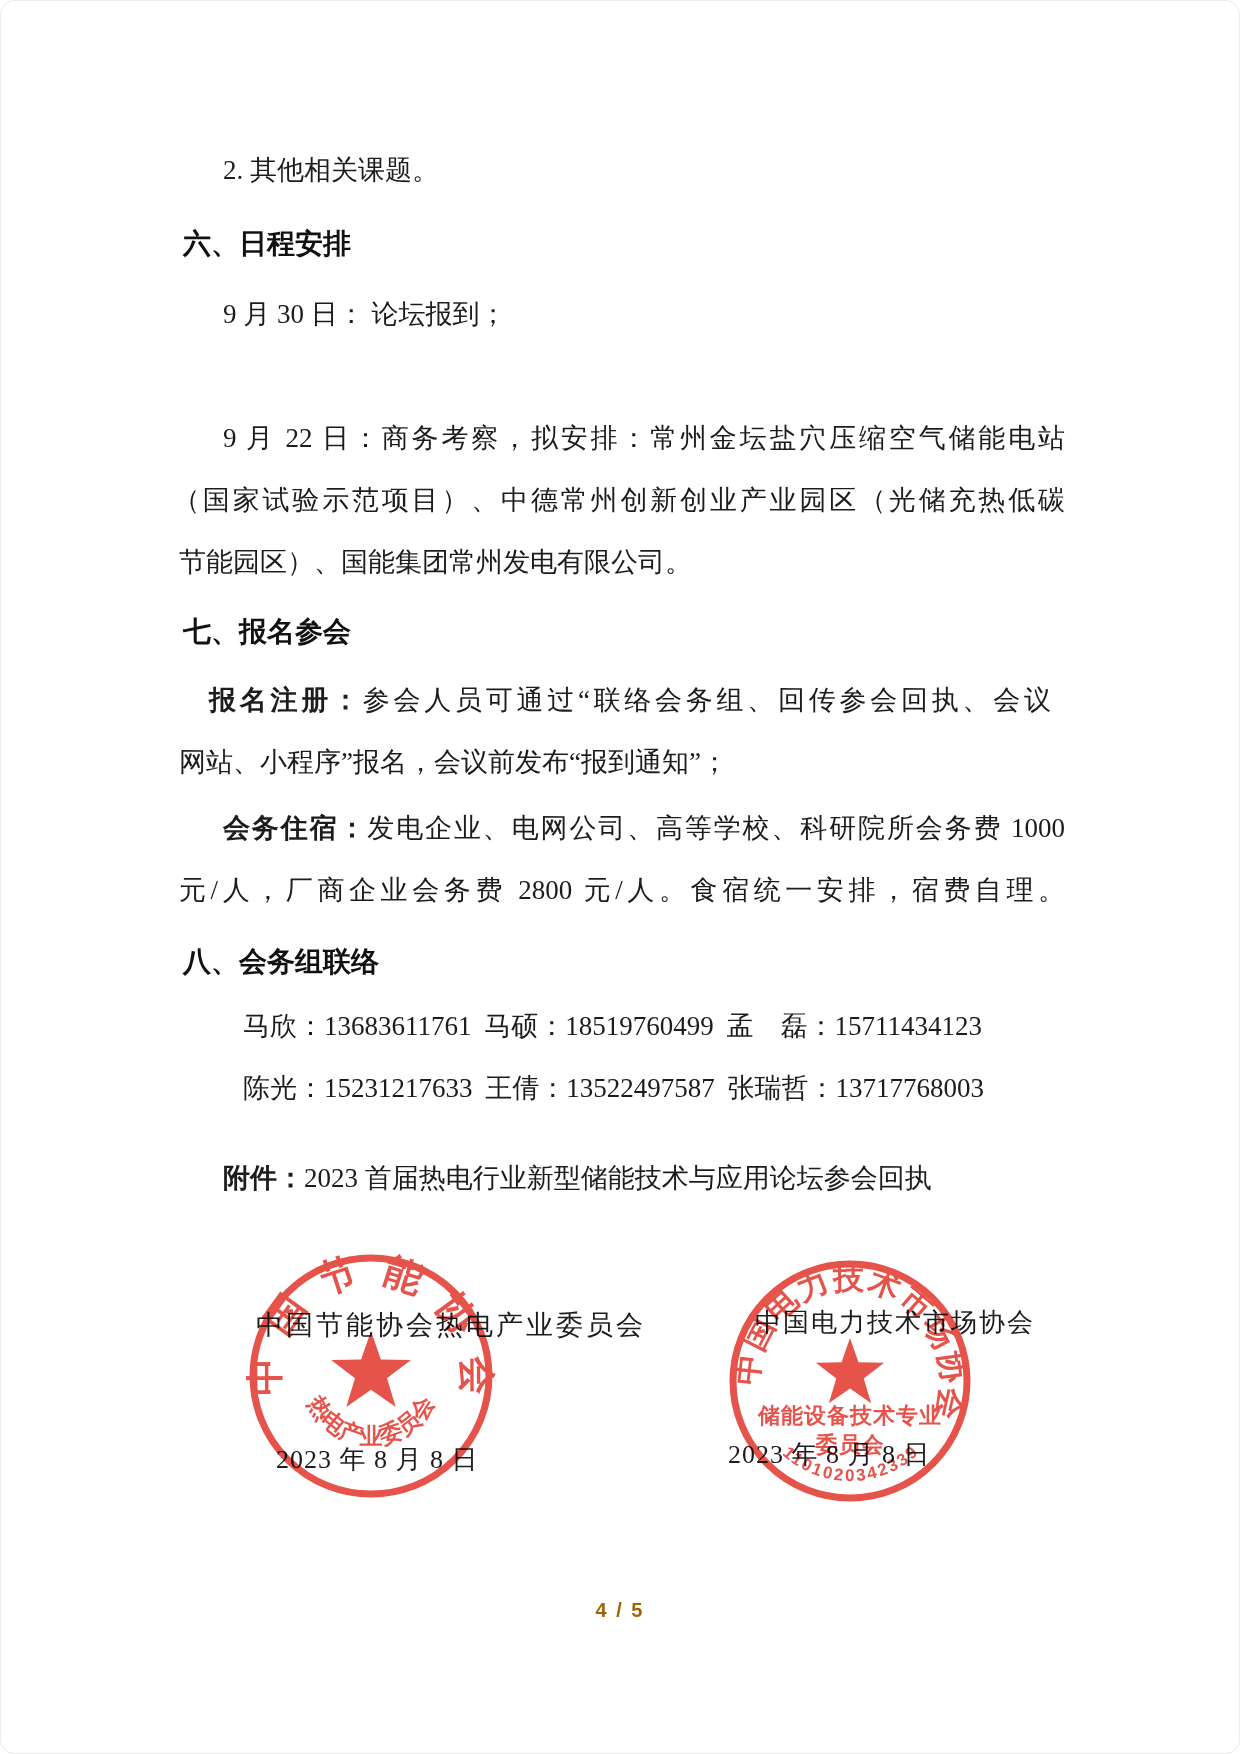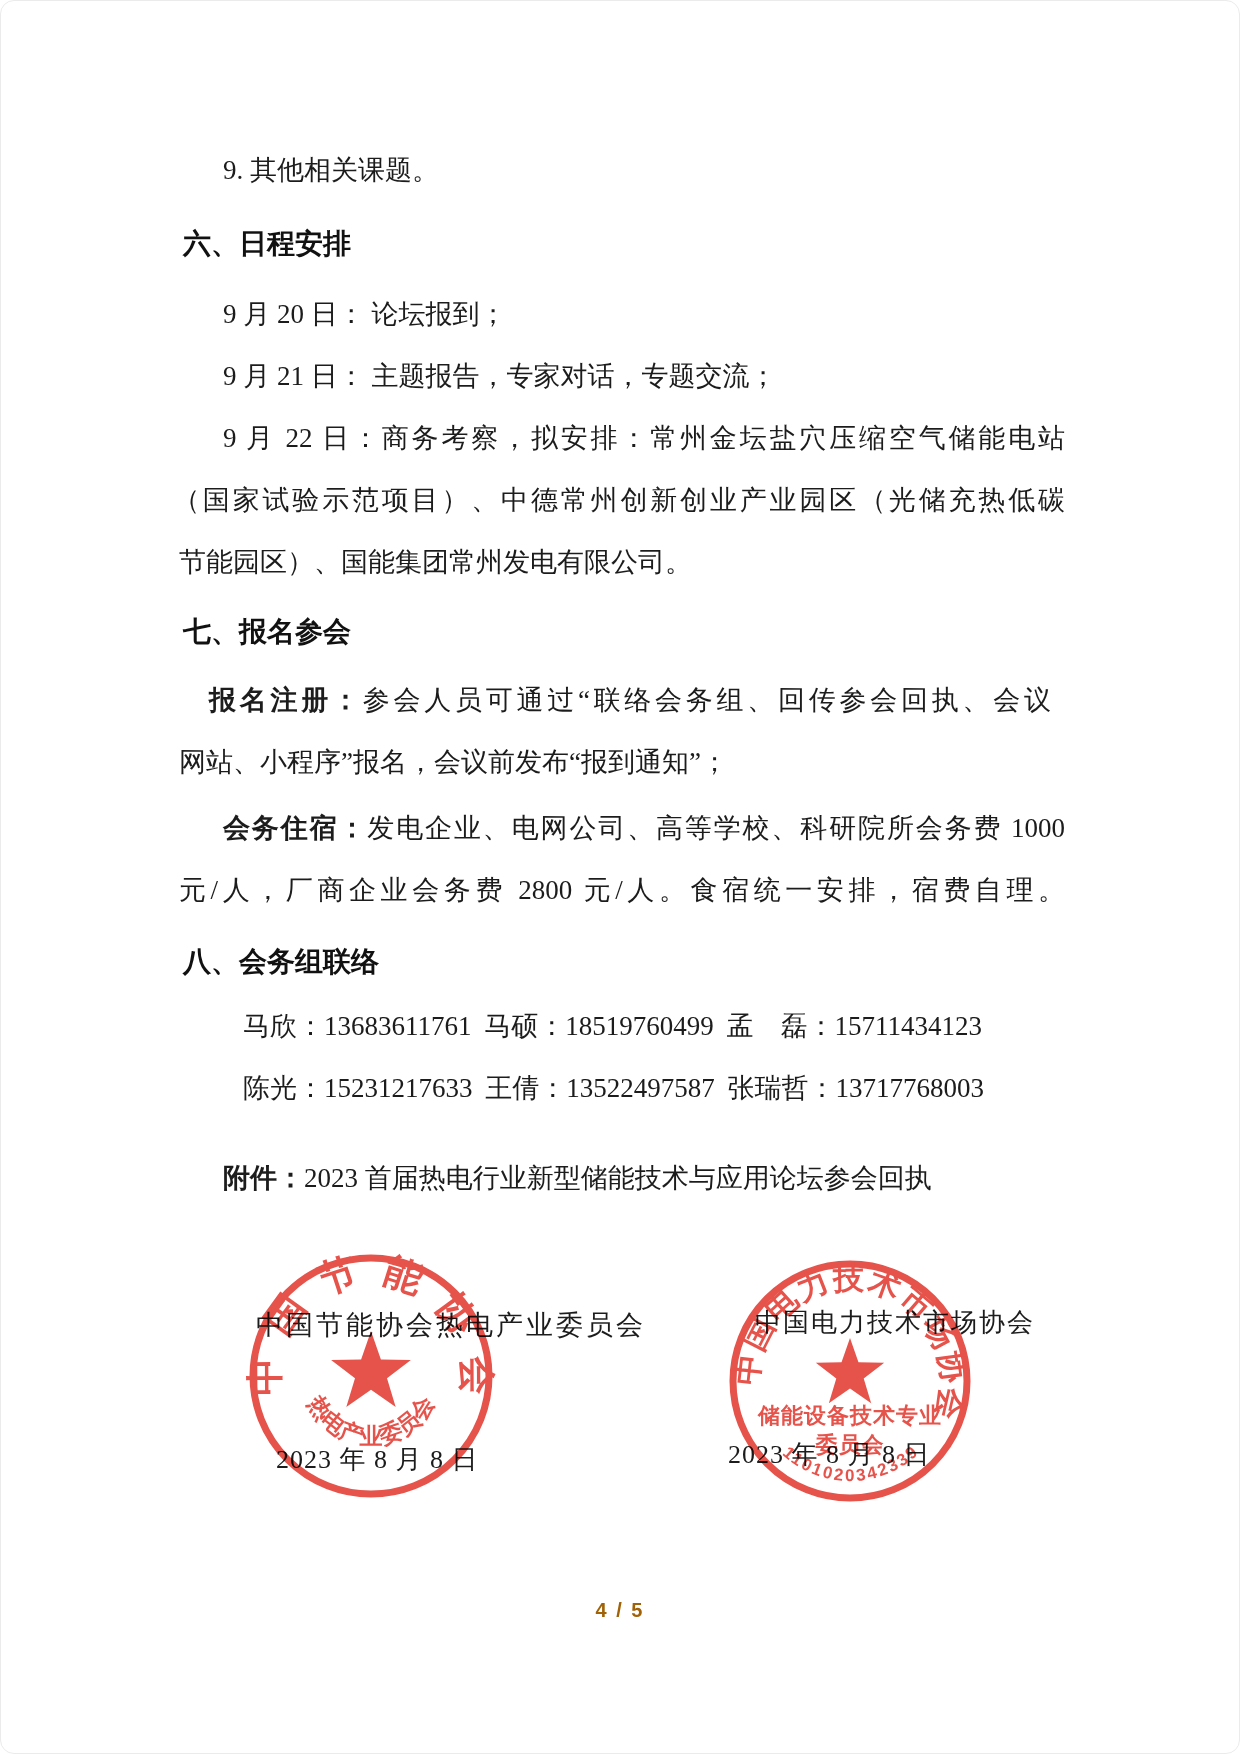--- a/index.html
+++ b/index.html
@@ -23,26 +23,25 @@
     position:absolute; left:0; right:0; text-align:center;
     font-family:"Liberation Sans","DejaVu Sans",sans-serif;
     font-size:20px; font-weight:700; letter-spacing:2px; color:#a16207;
   }
 </style>
 </head>
 <body>
 
 <div class="page">
 
-  <div class="line" style="top:152px;left:222px">9. 其他相关课题。</div>
+  <div class="line" style="top:152px;left:222px">2. 其他相关课题。</div>
 
   <h2 class="heading" style="top:222px;left:178px">六、日程安排</h2>
 
-  <div class="line" style="top:296px;left:222px">9 月 20 日： 论坛报到；</div>
-  <div class="line" style="top:358px;left:222px">9 月 21 日： 主题报告，专家对话，专题交流；</div>
+  <div class="line" style="top:296px;left:222px">9 月 30 日： 论坛报到；</div>
   <div class="line just" style="top:420px;left:222px;width:842px">9 月 22 日：商务考察，拟安排：常州金坛盐穴压缩空气储能电站</div>
   <div class="line just" style="top:482px;left:172px;width:892px">（国家试验示范项目）、中德常州创新创业产业园区（光储充热低碳</div>
   <div class="line" style="top:544px;left:178px">节能园区）、国能集团常州发电有限公司。</div>
 
   <h2 class="heading" style="top:610px;left:178px">七、报名参会</h2>
 
   <div class="line just" style="top:682px;left:208px;width:842px">
     <span class="b">报名注册：</span><span>参会人员可通过“联络会务组、回传参会回执、会议</span>
   </div>
   <div class="line" style="top:744px;left:178px">网站、小程序”报名，会议前发布“报到通知”；</div>

